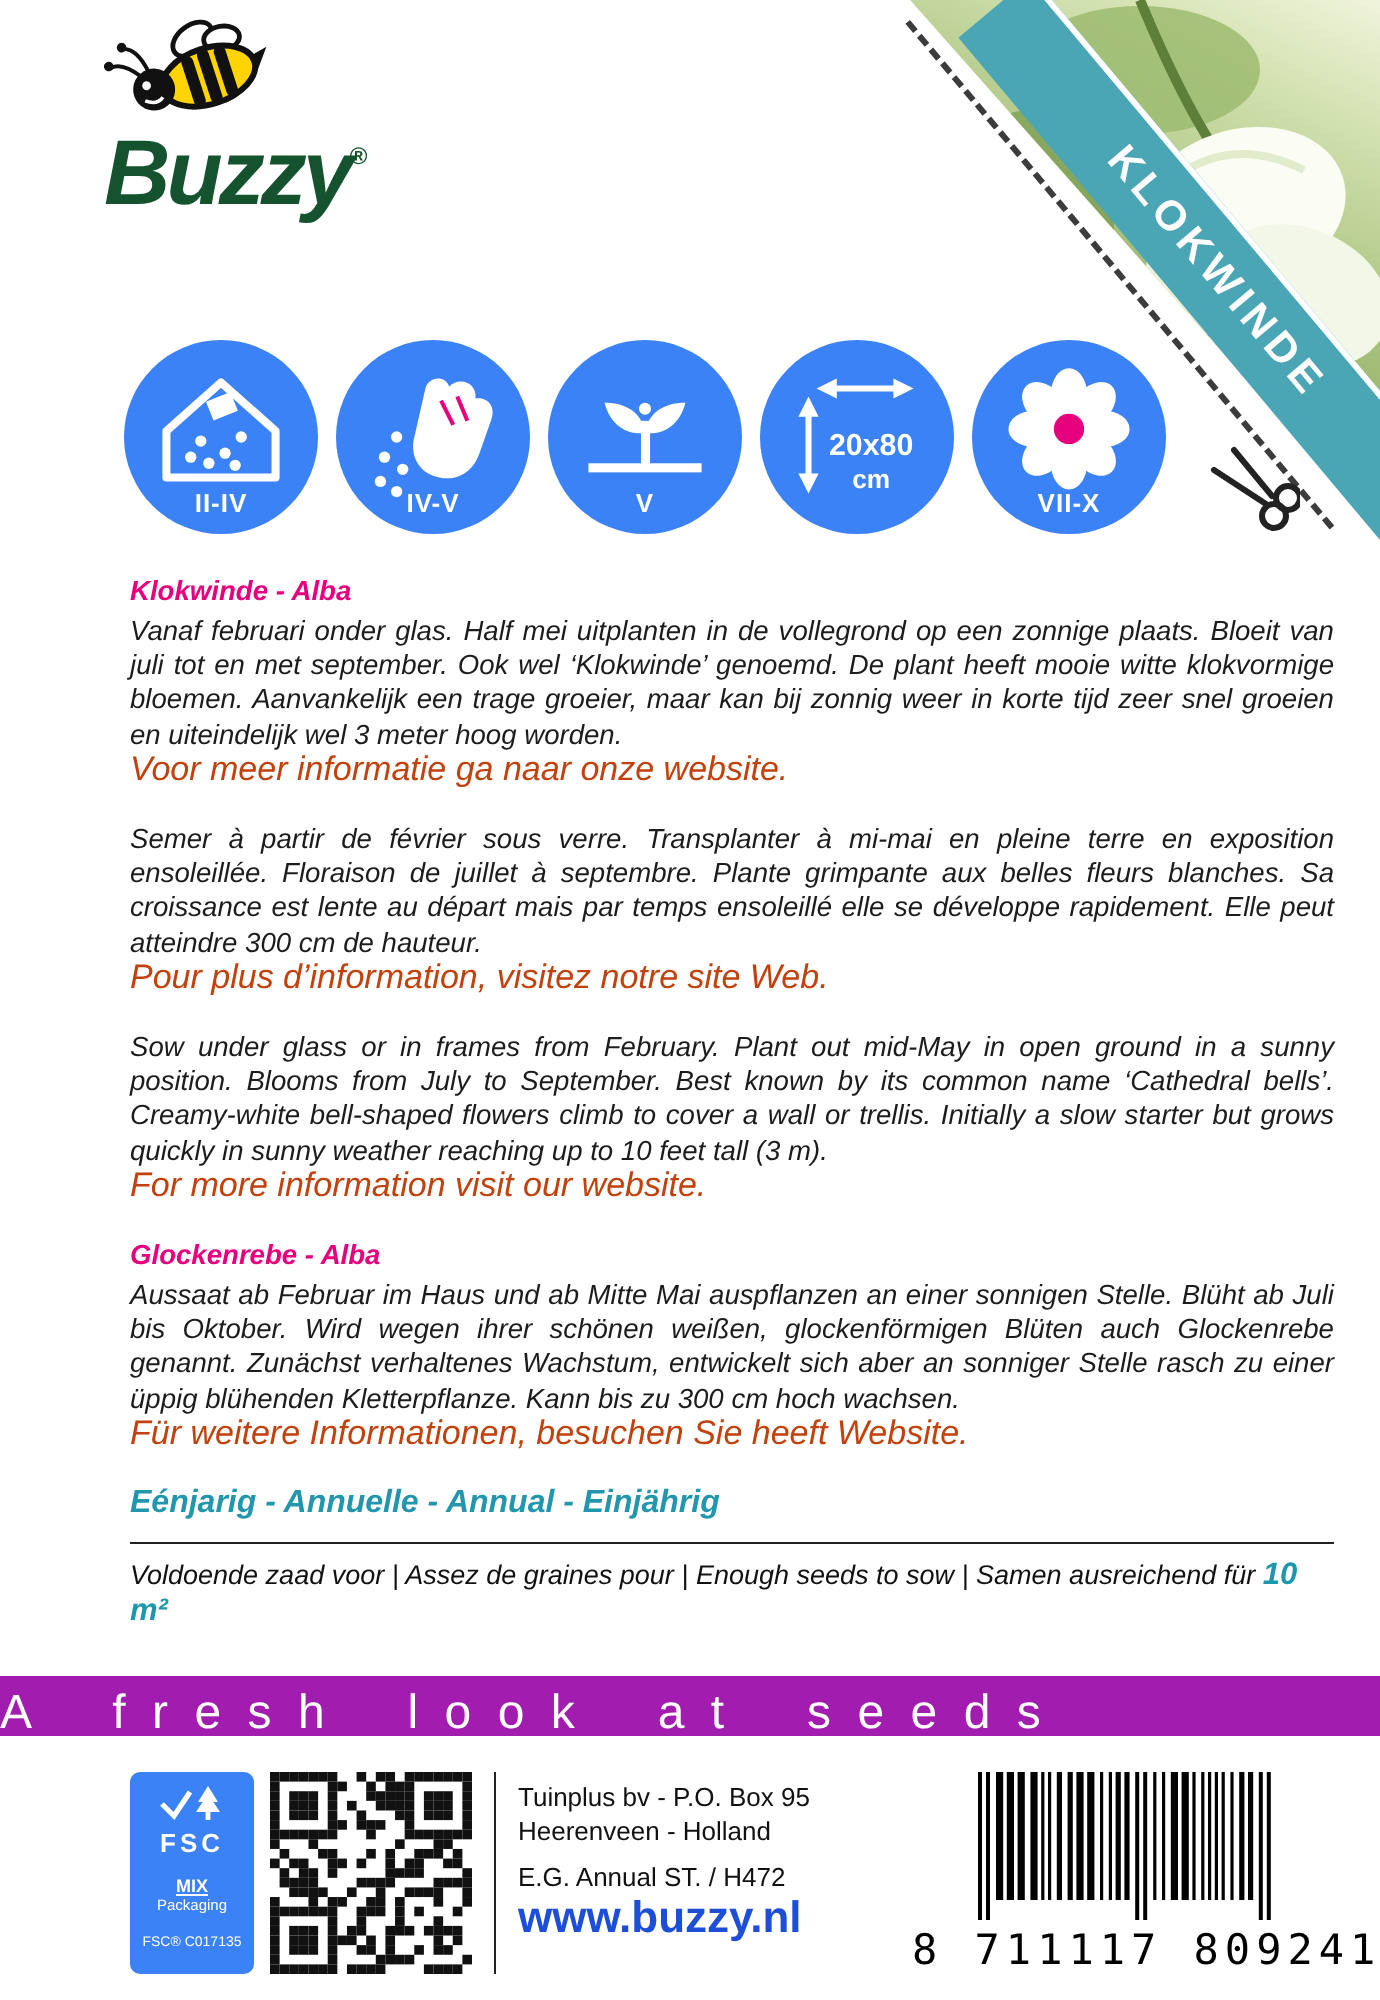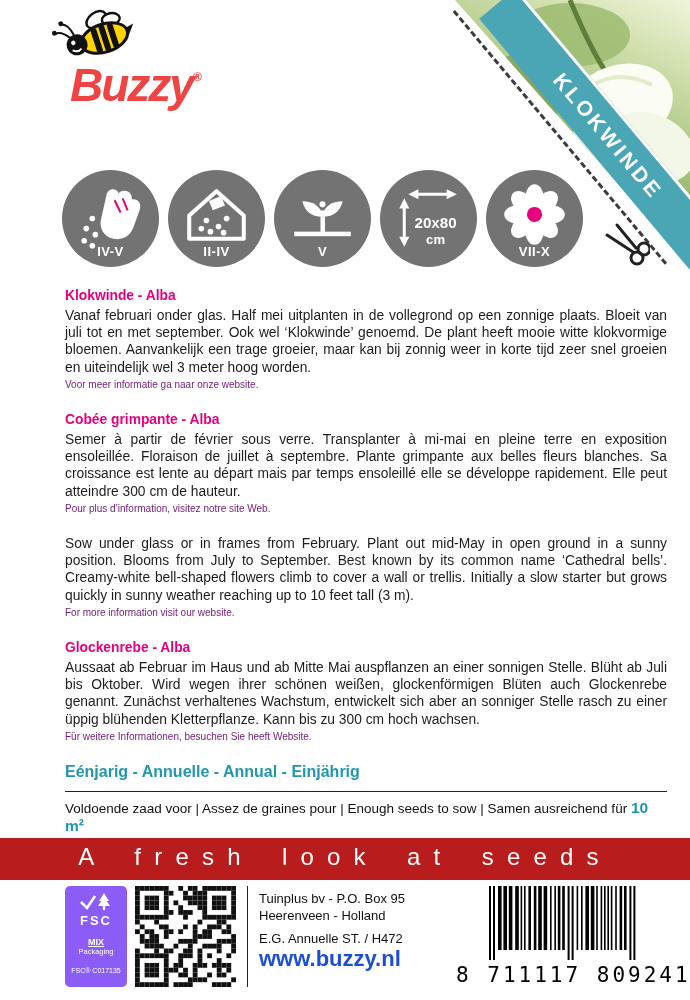--- a/index.html
+++ b/index.html
@@ -27,52 +27,52 @@
     position:absolute; left:516px; top:-12px; width:345px; height:48px;
     background:#4aa5b5; border-top:3px solid #fff;
     transform: rotate(50deg); transform-origin: 0 0;
     text-align:center;
   }
   .band span { display:inline-block; line-height:44px; color:#fff; font-weight:bold; font-size:21px; letter-spacing:3px; }
   .scissors { position:absolute; left:602px; top:222px; width:48px; height:48px; }
 
   
   .logo { position:absolute; left:52px; top:8px; width:190px; }
-  .logo-text { font-size:46px; font-weight:bold; font-style:italic; letter-spacing:-2px; color:#ef4444; margin-top:-10px;margin-left:18px; }
+  .logo-text { font-size:46px; font-weight:bold; font-style:italic; letter-spacing:-2px; color:#14532d; margin-top:-10px; }
   .logo-text sup { font-size:12px; font-style:normal; vertical-align: 20px; letter-spacing:0; }
 
   
   .icons-row { position:absolute; left:62px; top:170px; display:flex; gap:9px; }
-  .picto { position:relative; width:97px; height:97px; border-radius:50%; background:#737373; flex:0 0 auto; }
+  .picto { position:relative; width:97px; height:97px; border-radius:50%; background:#3b82f6; flex:0 0 auto; }
   .picto svg { position:absolute; inset:0; width:97px; height:97px; }
   .plabel { position:absolute; left:0; right:0; bottom:8px; text-align:center; color:#fff; font-weight:bold; font-size:13px; letter-spacing:0.5px; }
 
   
-  .content { position:absolute; left:65px; top:287px; width:602px; }
+  .content { position:absolute; left:65px; top:287px; width:602px;font-style:italic; }
   .content section { margin-bottom:18px; }
   .content h3 { font-size:13.8px; line-height:17px; font-weight:bold; color:#e6007e; margin-bottom:3px; }
   .content p.body { font-size:13.8px; line-height:17.2px; text-align:justify; color:#1c1c1c; }
-  .content p.plink { font-size:10px; line-height:17.2px; color:#701a75; }
+  .content p.plink { font-size:17px; line-height:17.2px; color:#c2410c; }
   .annual { font-size:16px; font-weight:bold; color:#2196ad; margin:4px 0 10px; }
   .rule { border-top:1.5px solid #222; margin-bottom:7px; }
   .seeds { font-size:13.5px; color:#111; }
   .seeds strong { color:#1d97ad; font-size:15.5px; font-weight:bold; }
 
   
   .tagline {
-    position:absolute; left:0; top:838px; width:690px; height:42px;
-    background:#b91c1c; color:#fff; font-size:24px; line-height:38px;
-    text-align:center; letter-spacing:0.55em; word-spacing:0.35em; white-space:nowrap;
+    position:absolute; left:0; top:838px; width:690px; height:30px;
+    background:#a21caf; color:#fff; font-size:24px; line-height:38px;
+    letter-spacing:0.55em; word-spacing:0.35em; white-space:nowrap;
   }
 
   
   .footer { position:absolute; left:65px; top:884px; width:603px; height:106px; }
   .fsc {
     position:absolute; left:0; top:2px; width:62px; height:101px;
-    background:#8b5cf6; border-radius:5px; color:#fff; text-align:center; padding-top:5px;
+    background:#3b82f6; border-radius:5px; color:#fff; text-align:center; padding-top:5px;
   }
   .fsc .fsc-word { font-size:13px; font-weight:bold; letter-spacing:2px; margin-top:-2px; }
   .fsc .mix { font-size:9px; font-weight:bold; margin-top:9px;text-decoration:underline; }
   .fsc .pkg { font-size:7.5px; }
   .fsc .cert { font-size:7px; margin-top:11px; }
   .qr { position:absolute; left:70px; top:2px; width:101px; height:101px; }
   .vline { position:absolute; left:182px; top:2px; height:101px; width:0; border-left:1.5px solid #222; }
   .addr { position:absolute; left:194px; top:6px; font-size:13px; line-height:17px; color:#111; }
   .addr .gap { height:6px; }
   .website { position:absolute; left:194px; top:62px; font-size:22px; font-weight:bold; color:#1d4ed8; }
@@ -129,42 +129,42 @@
         <circle cx="21" cy="27" r="2.2" fill="#fff"></circle>
         <path d="M18,34 q5,4 9,1" stroke="#fff" stroke-width="1.8" fill="none"></path>
       </g>
     </svg>
     <div class="logo-text"><span>Buzzy</span><sup>®</sup></div>
   </div>
 
   <div class="icons-row">
     <div class="picto">
       <svg viewBox="0 0 96 96">
-        <path d="M44,25 c1,-7 10,-8 12,-2 c5,-5 14,-2 13,6 c6,-1 10,4 8,10 l-6,17 c-3,9 -11,14 -20,12 c-10,-2 -15,-11 -12,-21 z" fill="#fff"></path>
-        <path d="M52,30 l6,12 M60,28 l5,12" stroke="#e6007e" stroke-width="2" fill="none"></path>
-        <circle cx="30" cy="48" r="2.8" fill="#fff"></circle>
-          <circle cx="24" cy="58" r="2.8" fill="#fff"></circle>
-        <circle cx="33" cy="64" r="2.8" fill="#fff"></circle>
-          <circle cx="22" cy="70" r="2.8" fill="#fff"></circle>
-        <circle cx="30" cy="75" r="2.8" fill="#fff"></circle>
-      </svg>
-      <span class="plabel">IV-V</span>
-    </div>
-    <div class="picto">
-      <svg viewBox="0 0 96 96">
         <polygon points="21,45 48,21 75,45 75,68 21,68" fill="none" stroke="#fff" stroke-width="4" stroke-linejoin="round"></polygon>
         <rect x="42" y="28" width="13" height="10" transform="rotate(-22 48 33)" fill="#fff"></rect>
         <circle cx="38" cy="50" r="2.8" fill="#fff"></circle>
           <circle cx="50" cy="56" r="2.8" fill="#fff"></circle>
         <circle cx="42" cy="61" r="2.8" fill="#fff"></circle>
           <circle cx="58" cy="48" r="2.8" fill="#fff"></circle>
         <circle cx="33" cy="58" r="2.8" fill="#fff"></circle>
           <circle cx="55" cy="62" r="2.8" fill="#fff"></circle>
       </svg>
       <span class="plabel">II-IV</span>
+    </div>
+    <div class="picto">
+      <svg viewBox="0 0 96 96">
+        <path d="M44,25 c1,-7 10,-8 12,-2 c5,-5 14,-2 13,6 c6,-1 10,4 8,10 l-6,17 c-3,9 -11,14 -20,12 c-10,-2 -15,-11 -12,-21 z" fill="#fff"></path>
+        <path d="M52,30 l6,12 M60,28 l5,12" stroke="#e6007e" stroke-width="2" fill="none"></path>
+        <circle cx="30" cy="48" r="2.8" fill="#fff"></circle>
+          <circle cx="24" cy="58" r="2.8" fill="#fff"></circle>
+        <circle cx="33" cy="64" r="2.8" fill="#fff"></circle>
+          <circle cx="22" cy="70" r="2.8" fill="#fff"></circle>
+        <circle cx="30" cy="75" r="2.8" fill="#fff"></circle>
+      </svg>
+      <span class="plabel">IV-V</span>
     </div>
     <div class="picto">
       <svg viewBox="0 0 96 96">
         <rect x="20" y="61" width="56" height="4.5" fill="#fff"></rect>
         <rect x="46" y="40" width="4.5" height="23" fill="#fff"></rect>
         <path d="M48,46 C40,47 31,43 28,31 C39,31 46,36 48,45 Z" fill="#fff"></path>
         <path d="M48,46 C56,47 65,43 68,31 C57,31 50,36 48,45 Z" fill="#fff"></path>
         <circle cx="48" cy="34" r="3" fill="#fff"></circle>
       </svg>
       <span class="plabel">V</span>
@@ -199,21 +199,20 @@
     </div>
   </div>
 
   <div class="content">
     <section>
       <h3>Klokwinde - Alba</h3>
       <p class="body">Vanaf februari onder glas. Half mei uitplanten in de vollegrond op een zonnige plaats. Bloeit van juli tot en met september. Ook wel ‘Klokwinde’ genoemd. De plant heeft mooie witte klokvormige bloemen. Aanvankelijk een trage groeier, maar kan bij zonnig weer in korte tijd zeer snel groeien en uiteindelijk wel 3 meter hoog worden.</p>
       <p class="plink">Voor meer informatie ga naar onze website.</p>
     </section>
     <section>
-      <h3>Cobée grimpante - Alba</h3>
       <p class="body">Semer à partir de février sous verre. Transplanter à mi-mai en pleine terre en exposition ensoleillée. Floraison de juillet à septembre. Plante grimpante aux belles fleurs blanches. Sa croissance est lente au départ mais par temps ensoleillé elle se développe rapidement. Elle peut atteindre 300 cm de hauteur.</p>
       <p class="plink">Pour plus d’information, visitez notre site Web.</p>
     </section>
     <section>
       <p class="body">Sow under glass or in frames from February. Plant out mid-May in open ground in a sunny position. Blooms from July to September. Best known by its common name ‘Cathedral bells’. Creamy-white bell-shaped flowers climb to cover a wall or trellis. Initially a slow starter but grows quickly in sunny weather reaching up to 10 feet tall (3 m).</p>
       <p class="plink">For more information visit our website.</p>
     </section>
     <section>
       <h3>Glockenrebe - Alba</h3>
       <p class="body">Aussaat ab Februar im Haus und ab Mitte Mai auspflanzen an einer sonnigen Stelle. Blüht ab Juli bis Oktober. Wird wegen ihrer schönen weißen, glockenförmigen Blüten auch Glockenrebe genannt. Zunächst verhaltenes Wachstum, entwickelt sich aber an sonniger Stelle rasch zu einer üppig blühenden Kletterpflanze. Kann bis zu 300 cm hoch wachsen.</p>
@@ -474,21 +473,21 @@
           <rect x="80.95" y="95.24" width="4.76" height="4.76"></rect>
           <rect x="85.71" y="95.24" width="4.76" height="4.76"></rect>
           <rect x="90.48" y="95.24" width="4.76" height="4.76"></rect>
         </g>
       </svg>
     <div class="vline"></div>
     <div class="addr">
       <div>Tuinplus bv - P.O. Box 95</div>
       <div>Heerenveen - Holland</div>
       <div class="gap"></div>
-      <div>E.G. Annuelle ST. / H472</div>
+      <div>E.G. Annual ST. / H472</div>
     </div>
     <div class="website">www.buzzy.nl</div>
     <div class="barcode">
       <svg id="barcode-svg" viewBox="0 0 150 76">
           <rect x="2.0" y="0" width="2" height="74" fill="#000"></rect>
           <rect x="6.0" y="0" width="2" height="74" fill="#000"></rect>
           <rect x="11.0" y="0" width="3.6" height="64" fill="#000"></rect>
           <rect x="16.4" y="0" width="3.6" height="64" fill="#000"></rect>
           <rect x="21.8" y="0" width="3.6" height="64" fill="#000"></rect>
           <rect x="28.2" y="0" width="3.6" height="64" fill="#000"></rect>

